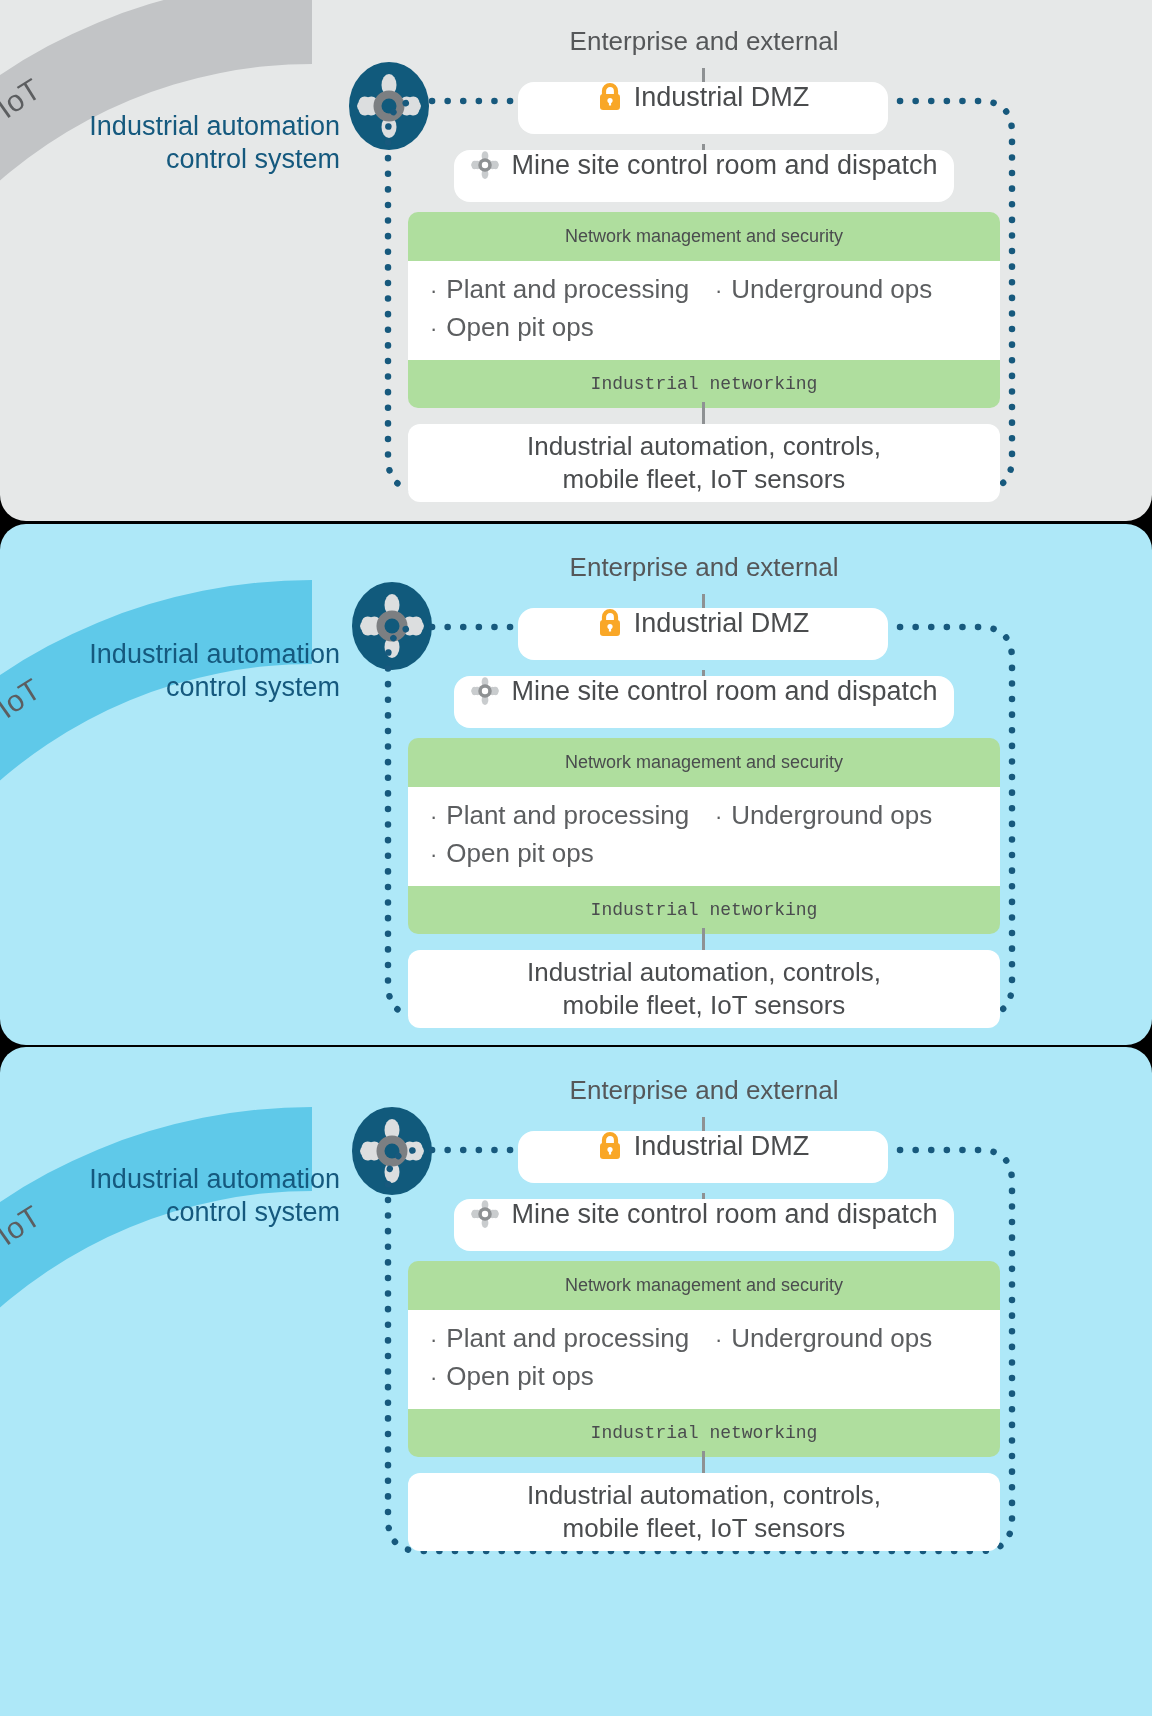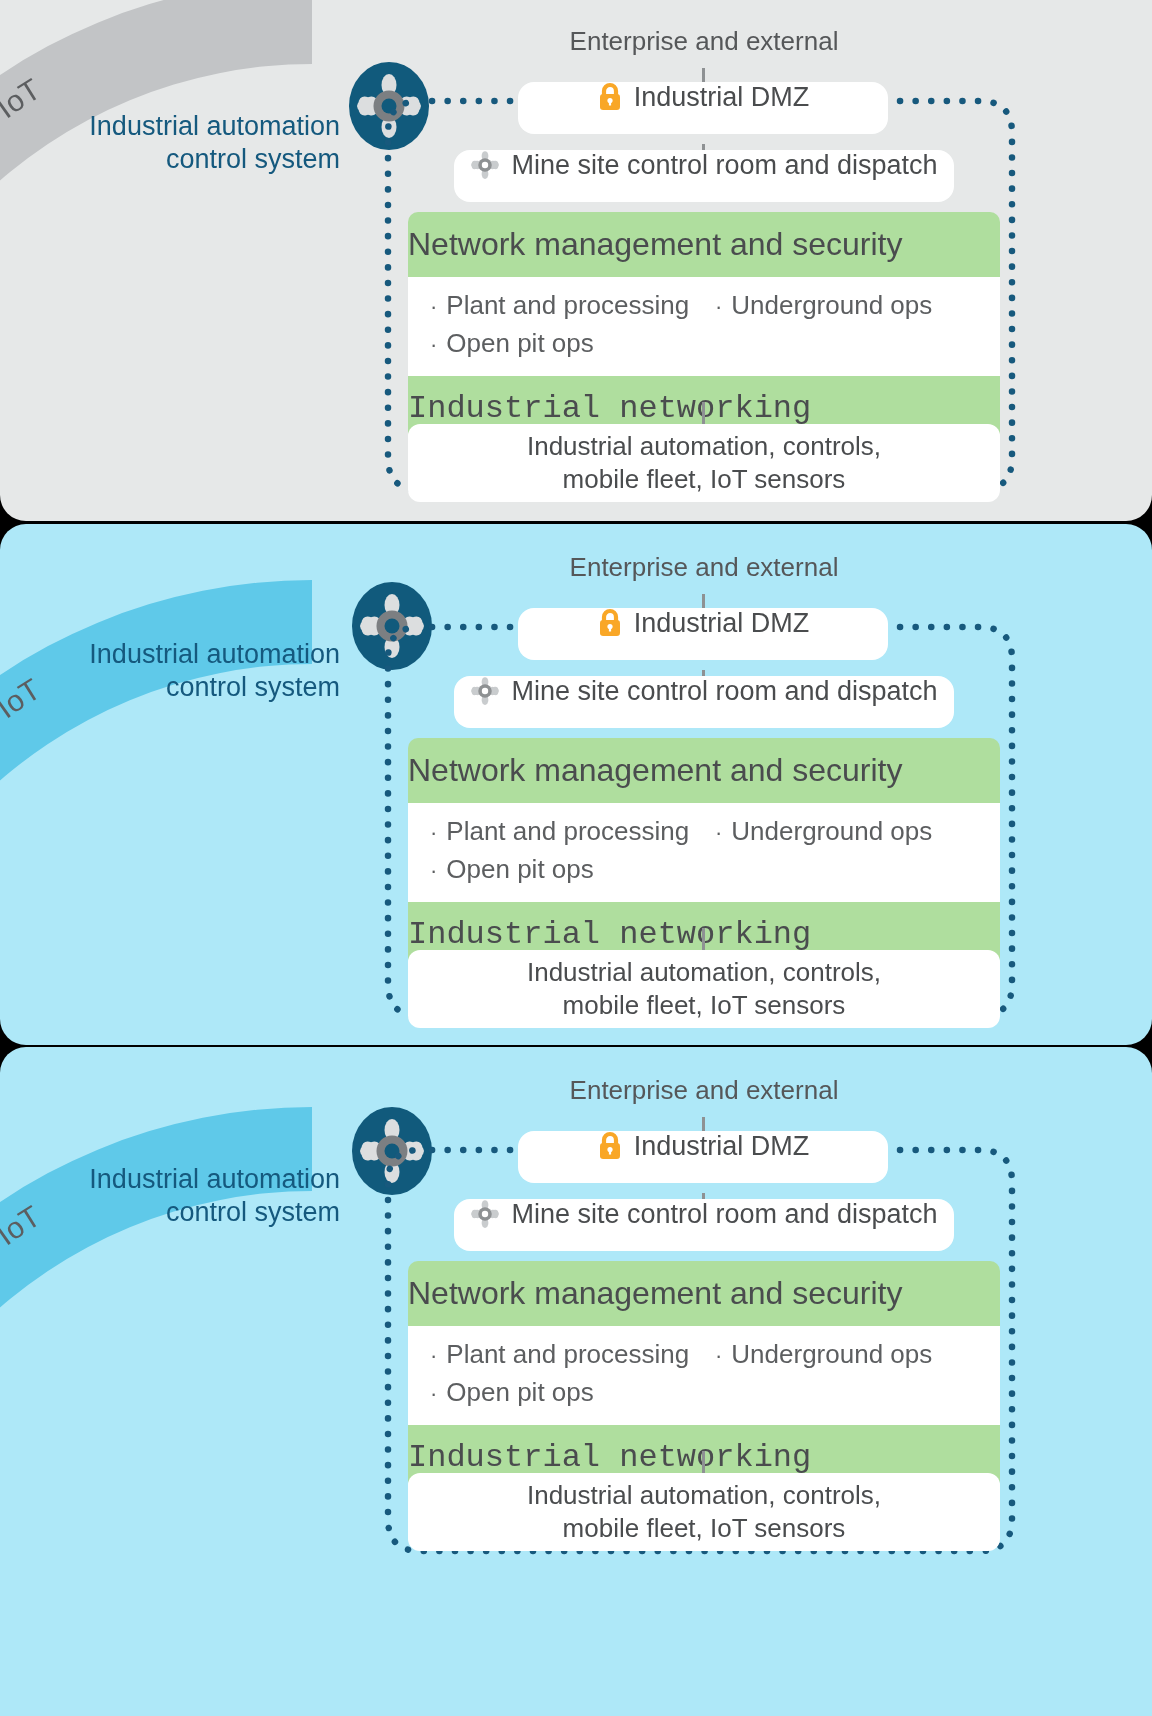--- a/index.html
+++ b/index.html
@@ -87,21 +87,22 @@
     border-radius: 16px;
     display: flex; justify-content: center;
     gap: 11px;
     color: #4A4C4E; font-size: 27px;
   }
   .pill .txt { white-space: nowrap; }
 
   .stack { position: absolute; left: 0; width: 100%; }
   .band {
     background: #AFDE9E;
-    color: #4A4C4E; font-size: 32px;
+    color: #4A4C4E; font-size: 18px;
+    text-align: center;
     padding: 14px 0;
   }
   .band.top { border-radius: 10px 10px 0 0; }
   .band.bot { border-radius: 0 0 10px 10px; font-family: Liberation Mono, monospace; }
   .bullets {
     background: #fff;
     padding: 10px 0 14px 22px;
     display: flex; flex-wrap: wrap;
     color: #5C5E60; font-size: 26px;
   }

